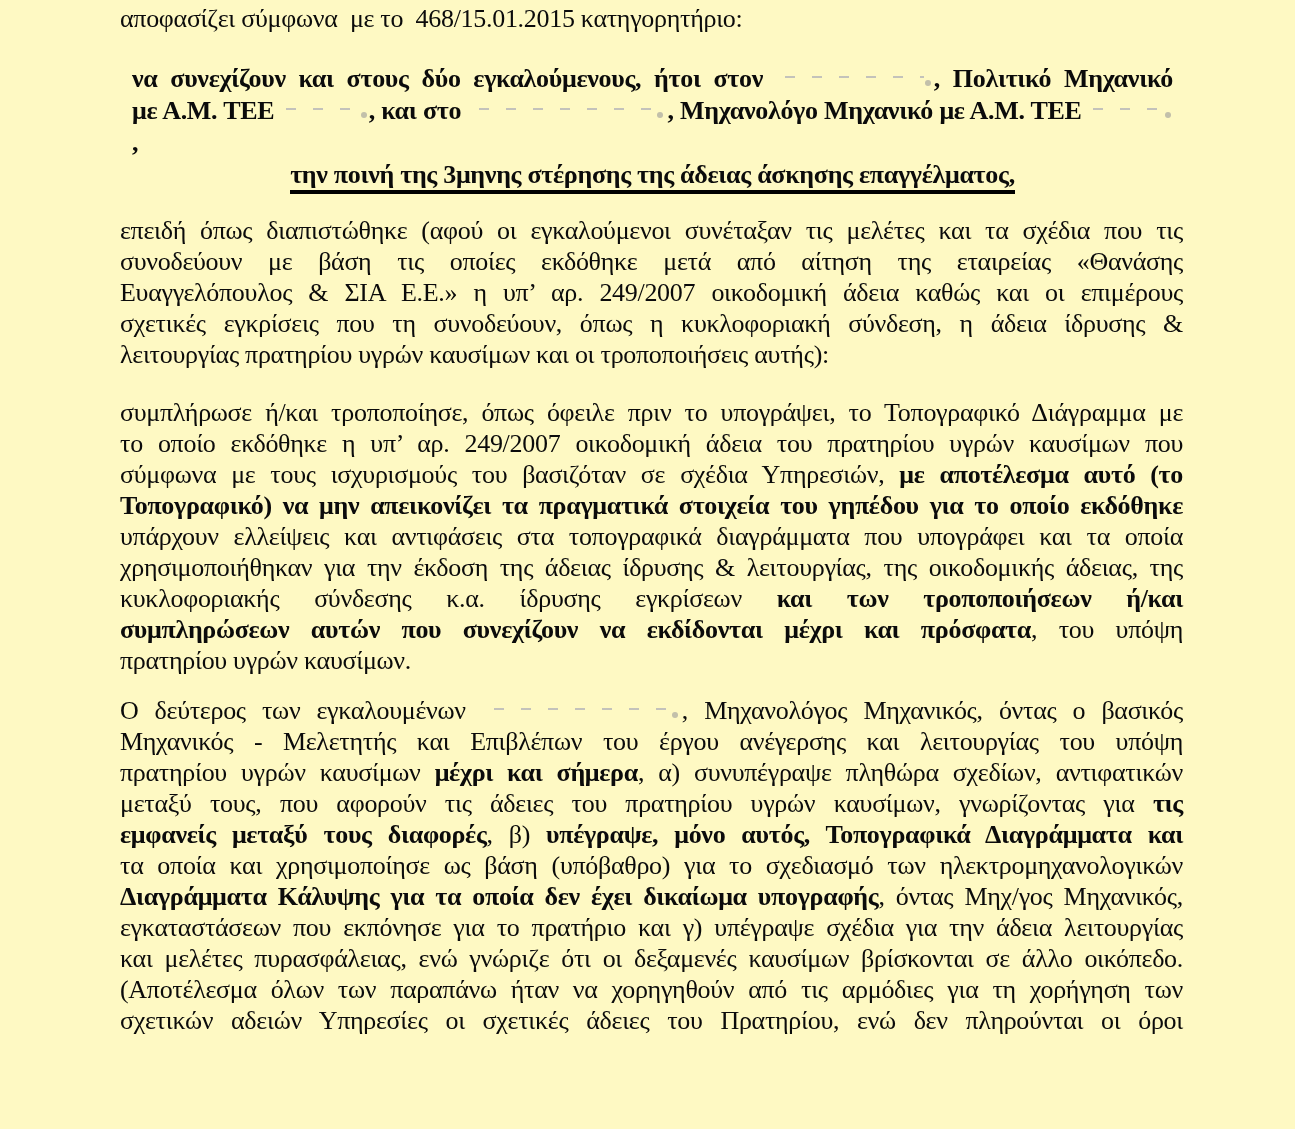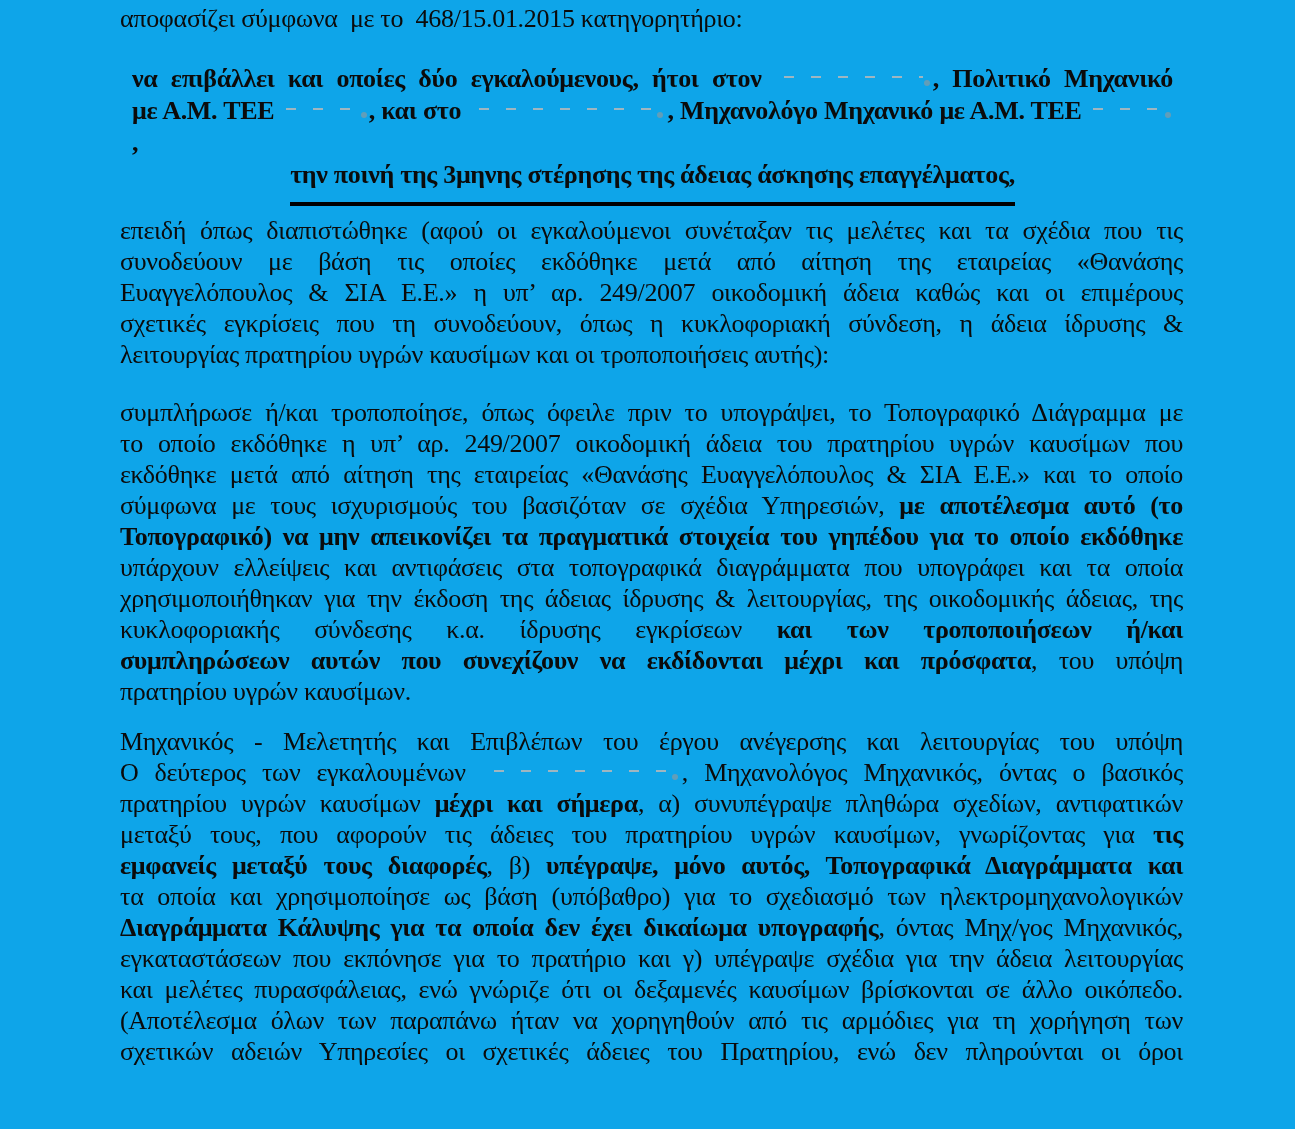--- a/index.html
+++ b/index.html
@@ -5,32 +5,32 @@
   html,body{margin:0;padding:0;background:#ffffff;}
   body{width:1295px;height:1129px;overflow:hidden;}
   .doc{
     box-sizing:border-box;
     width:1295px;height:1129px;
     padding:3px 112px 0 120px;
     font-family:"Liberation Serif","DejaVu Serif",serif;
     font-size:26px;line-height:31px;
     letter-spacing:-0.3px;
     color:#0b0b0b;
-    background:#0ea5e9;
+    background:#fef9c3;
   }
   .intro{white-space:pre-wrap;text-align:left;}
   .ruling{margin-top:29px;line-height:32px;padding-left:12px;padding-right:10px;}
   .body1{margin-top:24px;}
   .body2{margin-top:27px;}
   .body3{margin-top:19px;}
   .tline{text-align:justify;text-align-last:justify;}
   .tline.center{text-align:center;text-align-last:center;}
   .tline.last{text-align-last:left;}
   .b{font-weight:bold;}
-  .u{border-bottom:4px solid #000;padding-bottom:13px;}
+  .u{border-bottom:4px solid #000;padding-bottom:1px;}
   .redact{
     display:inline-block;height:14px;vertical-align:baseline;
     position:relative;
   }
   .redact::after{
     content:"";position:absolute;left:6%;right:6%;top:18%;height:2px;
     background:repeating-linear-gradient(90deg,#b9b9b9 0 10px,transparent 10px 27px);
     opacity:.85;
   }
   .redact::before{
@@ -42,49 +42,48 @@
   .redact.md{width:158px;}
   .redact.lg{width:200px;}
 </style>
 </head>
 <body>
 
 <div class="doc">
   <div class="intro">αποφασίζει σύμφωνα  με το  468/15.01.2015 κατηγορητήριο:</div>
 
   <div class="ruling">
-      <div class="tline"><span class="b">να επιβάλλει και οποίες δύο εγκαλούμενους, ήτοι στον </span><span class="redact md"></span><span class="b">, Πολιτικό Μηχανικό</span></div>
+      <div class="tline"><span class="b">να συνεχίζουν και στους δύο εγκαλούμενους, ήτοι στον </span><span class="redact md"></span><span class="b">, Πολιτικό Μηχανικό</span></div>
       <div class="tline"><span class="b">με Α.Μ. ΤΕΕ </span><span class="redact sm"></span><span class="b">, και στο </span><span class="redact lg"></span><span class="b">, Μηχανολόγο Μηχανικό με Α.Μ. ΤΕΕ </span><span class="redact xs"></span><span class="b"> ,</span></div>
       <div class="tline center"><span class="b u">την ποινή της 3μηνης στέρησης της άδειας άσκησης επαγγέλματος,</span></div>
     </div>
 
   <div class="body1">
       <div class="tline"><span>επειδή όπως διαπιστώθηκε (αφού οι εγκαλούμενοι συνέταξαν τις μελέτες και τα σχέδια που τις</span></div>
       <div class="tline"><span>συνοδεύουν με βάση τις οποίες εκδόθηκε μετά από αίτηση της εταιρείας «Θανάσης</span></div>
       <div class="tline"><span>Ευαγγελόπουλος &amp; ΣΙΑ Ε.Ε.» η υπ’ αρ. 249/2007 οικοδομική άδεια καθώς και οι επιμέρους</span></div>
       <div class="tline"><span>σχετικές εγκρίσεις που τη συνοδεύουν, όπως η κυκλοφοριακή σύνδεση, η άδεια ίδρυσης &amp;</span></div>
       <div class="tline last"><span>λειτουργίας πρατηρίου υγρών καυσίμων και οι τροποποιήσεις αυτής):</span></div>
     </div>
 
   <div class="body2">
       <div class="tline"><span>συμπλήρωσε ή/και τροποποίησε, όπως όφειλε πριν το υπογράψει, το Τοπογραφικό Διάγραμμα με</span></div>
       <div class="tline"><span>το οποίο εκδόθηκε η υπ’ αρ. 249/2007 οικοδομική άδεια του πρατηρίου υγρών καυσίμων που</span></div>
-      <div class="tline"><span>εκδόθηκε μετά από αίτηση της εταιρείας «Θανάσης Ευαγγελόπουλος &amp; ΣΙΑ Ε.Ε.» και το οποίο</span></div>
       <div class="tline"><span>σύμφωνα με τους ισχυρισμούς του βασιζόταν σε σχέδια Υπηρεσιών, </span><span class="b">με αποτέλεσμα αυτό (το</span></div>
       <div class="tline"><span class="b">Τοπογραφικό) να μην απεικονίζει τα πραγματικά στοιχεία του γηπέδου για το οποίο εκδόθηκε</span></div>
       <div class="tline"><span>υπάρχουν ελλείψεις και αντιφάσεις στα τοπογραφικά διαγράμματα που υπογράφει και τα οποία</span></div>
       <div class="tline"><span>χρησιμοποιήθηκαν για την έκδοση της άδειας ίδρυσης &amp; λειτουργίας, της οικοδομικής άδειας, της</span></div>
       <div class="tline"><span>κυκλοφοριακής σύνδεσης κ.α. ίδρυσης εγκρίσεων </span><span class="b">και των τροποποιήσεων ή/και</span></div>
       <div class="tline"><span class="b">συμπληρώσεων αυτών που συνεχίζουν να εκδίδονται μέχρι και πρόσφατα</span><span>, του υπόψη</span></div>
       <div class="tline last"><span>πρατηρίου υγρών καυσίμων.</span></div>
     </div>
 
   <div class="body3">
+      <div class="tline"><span>Ο δεύτερος των εγκαλουμένων </span><span class="redact lg"></span><span>, Μηχανολόγος Μηχανικός, όντας ο βασικός</span></div>
       <div class="tline"><span>Μηχανικός - Μελετητής και Επιβλέπων του έργου ανέγερσης και λειτουργίας του υπόψη</span></div>
-      <div class="tline"><span>Ο δεύτερος των εγκαλουμένων </span><span class="redact lg"></span><span>, Μηχανολόγος Μηχανικός, όντας ο βασικός</span></div>
       <div class="tline"><span>πρατηρίου υγρών καυσίμων </span><span class="b">μέχρι και σήμερα</span><span>, α) συνυπέγραψε πληθώρα σχεδίων, αντιφατικών</span></div>
       <div class="tline"><span>μεταξύ τους, που αφορούν τις άδειες του πρατηρίου υγρών καυσίμων, γνωρίζοντας για </span><span class="b">τις</span></div>
       <div class="tline"><span class="b">εμφανείς μεταξύ τους διαφορές</span><span>, β) </span><span class="b">υπέγραψε, μόνο αυτός, Τοπογραφικά Διαγράμματα και</span></div>
       <div class="tline"><span>τα οποία και χρησιμοποίησε ως βάση (υπόβαθρο) για το σχεδιασμό των ηλεκτρομηχανολογικών</span></div>
       <div class="tline"><span class="b">Διαγράμματα Κάλυψης για τα οποία δεν έχει δικαίωμα υπογραφής</span><span>, όντας Μηχ/γος Μηχανικός,</span></div>
       <div class="tline"><span>εγκαταστάσεων που εκπόνησε για το πρατήριο και γ) υπέγραψε σχέδια για την άδεια λειτουργίας</span></div>
       <div class="tline"><span>και μελέτες πυρασφάλειας, ενώ γνώριζε ότι οι δεξαμενές καυσίμων βρίσκονται σε άλλο οικόπεδο.</span></div>
       <div class="tline"><span>(Αποτέλεσμα όλων των παραπάνω ήταν να χορηγηθούν από τις αρμόδιες για τη χορήγηση των</span></div>
       <div class="tline"><span>σχετικών αδειών Υπηρεσίες οι σχετικές άδειες του Πρατηρίου, ενώ δεν πληρούνται οι όροι</span></div>
     </div>

